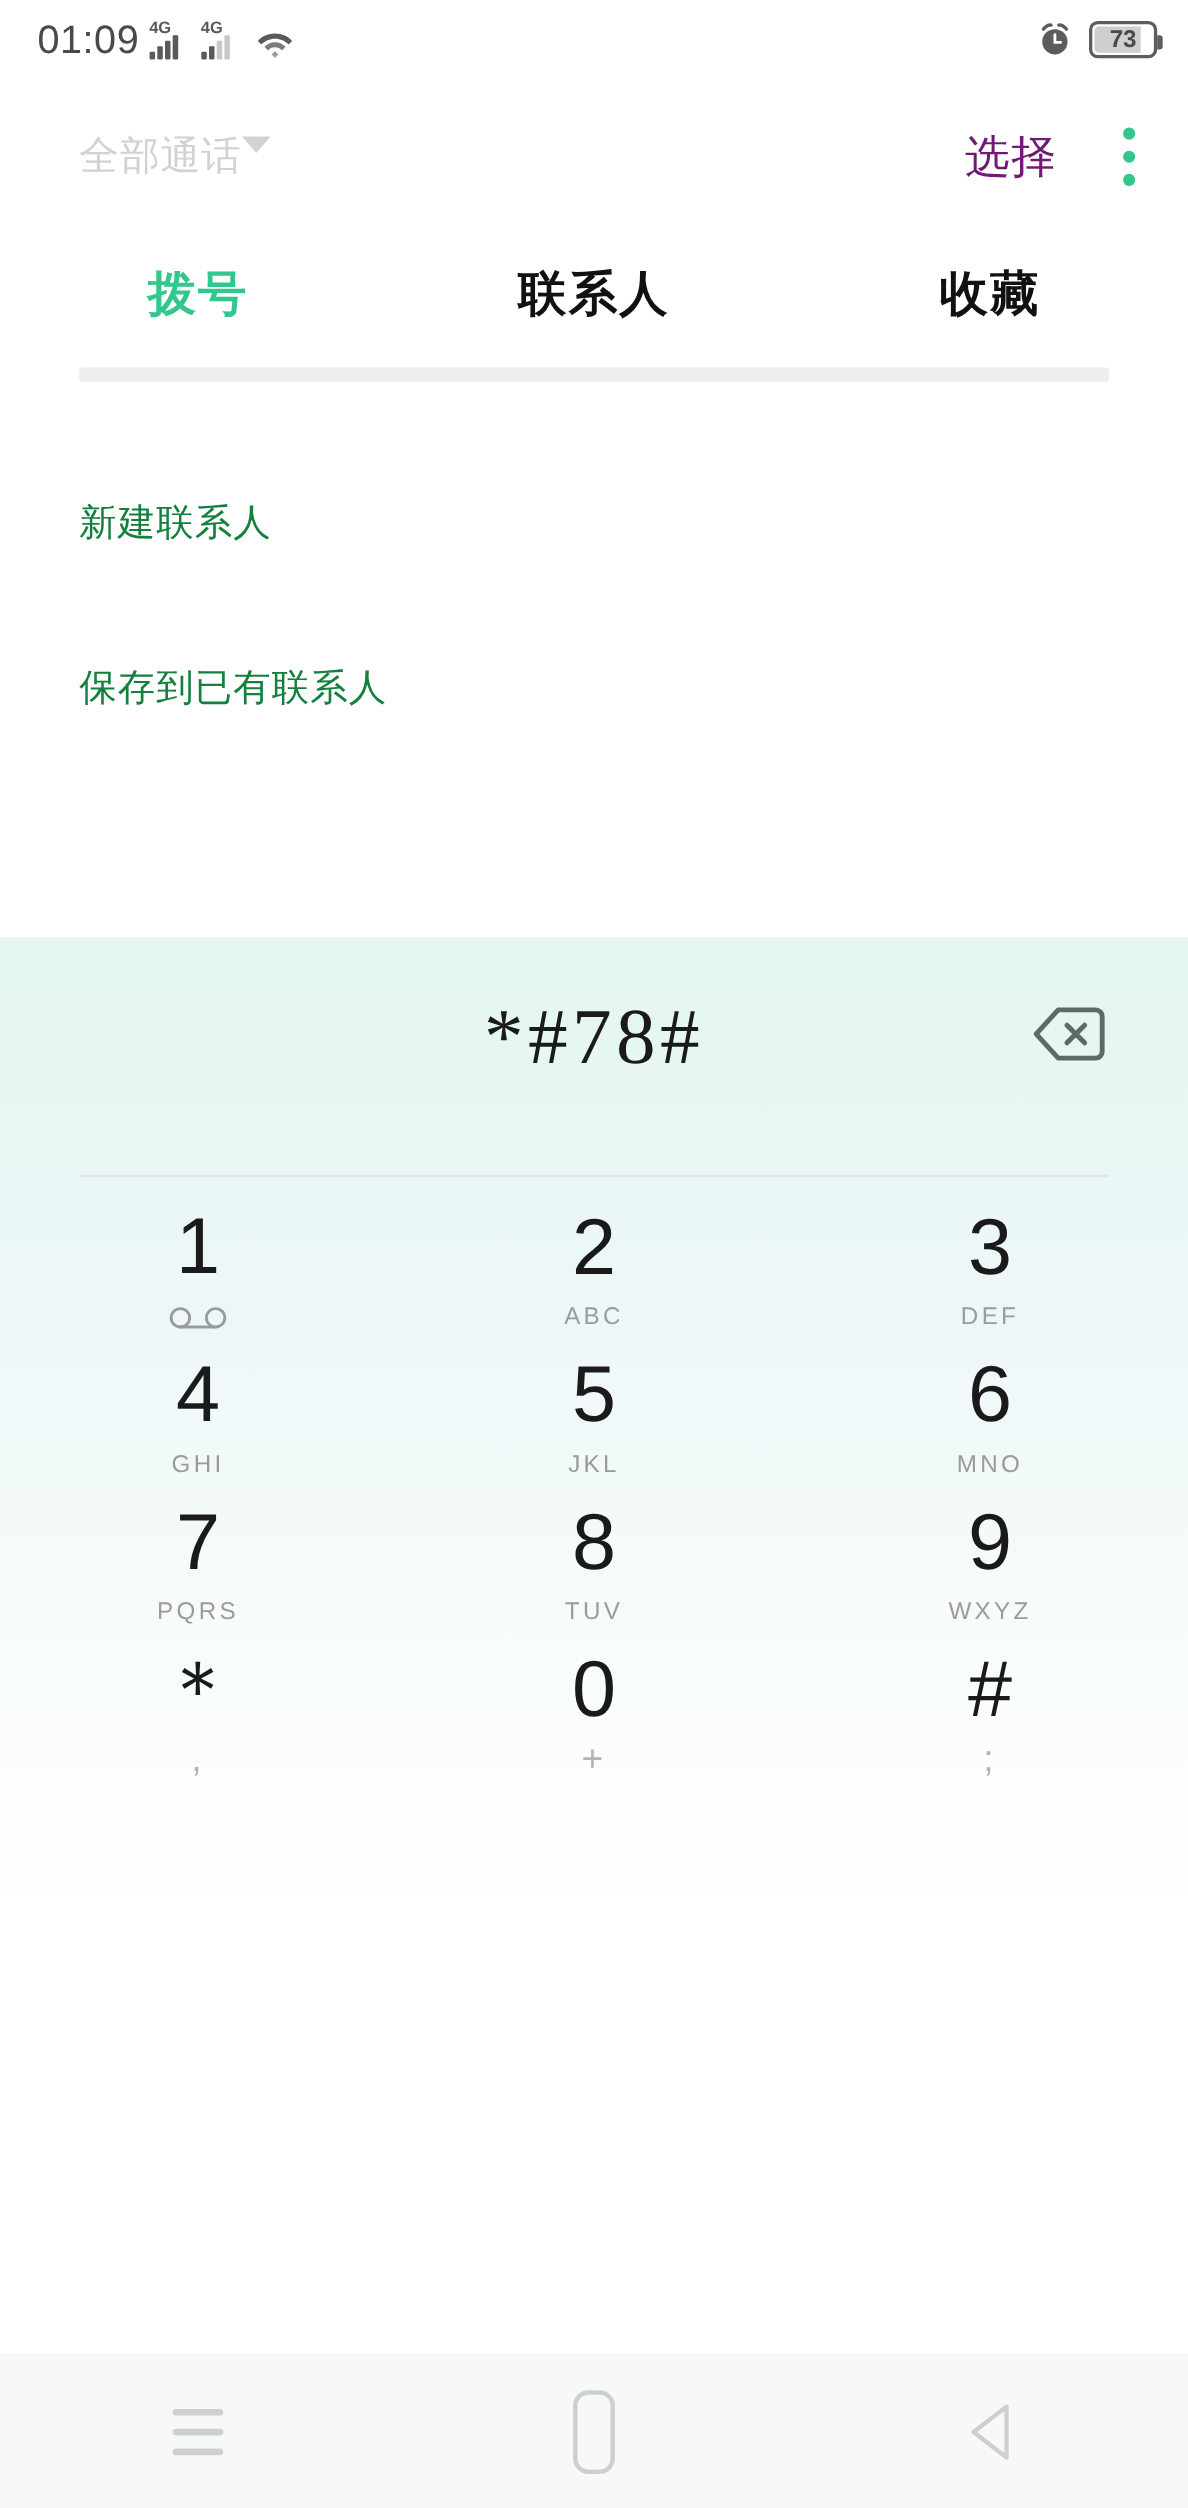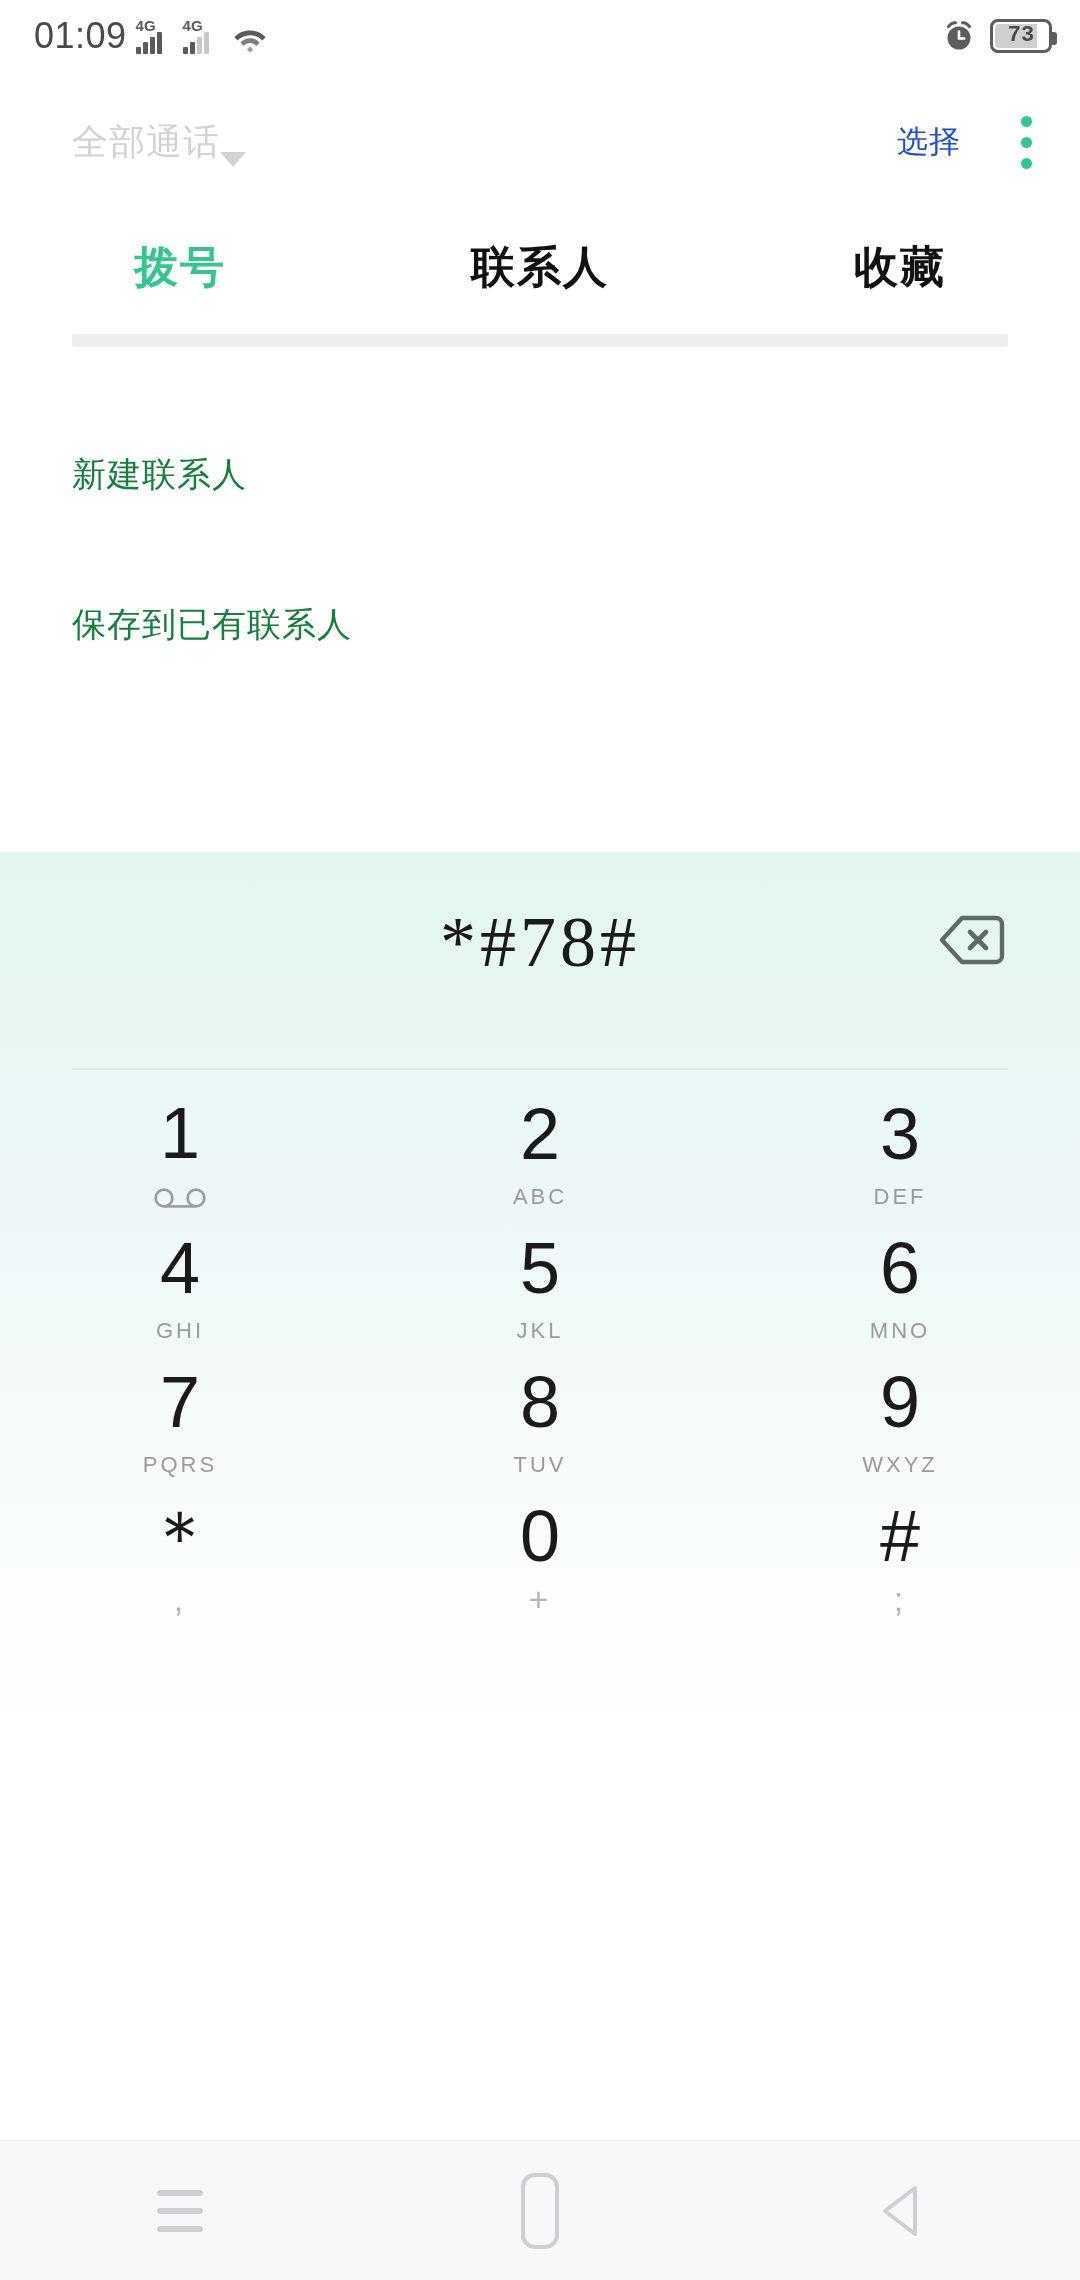--- a/index.html
+++ b/index.html
@@ -23,43 +23,43 @@
   .sig .g4 { position:absolute; top:-2px; left:0; font-size:15px; color:#5a5a5a; font-weight:700; line-height:1; }
   .sig .bars { position:absolute; bottom:0; left:0; display:flex; align-items:flex-end; gap:2px; height:22px; }
   .sig .bars i { display:block; width:5px; background:#5a5a5a; border-radius:1px; }
   .sig .bars i:nth-child(1){height:7px;}
   .sig .bars i:nth-child(2){height:12px;}
   .sig .bars i:nth-child(3){height:17px;}
   .sig .bars i:nth-child(4){height:22px;}
   .sig.weak .bars i:nth-child(3){background:#c8c8c8;}
   .sig.weak .bars i:nth-child(4){background:#c8c8c8;}
   .wifi { width:36px; height:30px; margin-left:2px; }
-  .sb-right { display:flex; align-items:center; gap:14px;font-family:Liberation Mono, monospace; }
+  .sb-right { display:flex; align-items:center; gap:14px; }
   .alarm { width:34px; height:34px; }
   .battery {
     position:relative; width:62px; height:34px; border:3px solid #5d5d5d;
     border-radius:8px; display:flex; align-items:center; justify-content:center;
   }
   .battery::after {
     content:""; position:absolute; right:-8px; top:10px; width:5px; height:13px;
     background:#5d5d5d; border-radius:0 3px 3px 0;
   }
   .battery .fill { position:absolute; left:2px; top:2px; bottom:2px; width:42px; background:#cfcfcf; border-radius:4px 0 0 4px;}
   .battery .txt { position:relative; font-size:22px; color:#4a4a4a; font-weight:600; line-height:1; }
 
   
   .toolbar {
     position:absolute; top:100px; left:0; width:1080px; height:84px;
     display:flex; align-items:center; padding:0 38px 0 72px;
   }
-  .filter { display:flex; align-items:flex-end; gap:0; }
+  .filter { display:flex; align-items:flex-start; gap:0; }
   .filter-label { font-size:36px; color:#d2d2d2; letter-spacing:1px; }
   .caret { width:0; height:0; border-left:13px solid transparent; border-right:13px solid transparent; border-top:15px solid #d2d2d2; margin-top:6px;}
   .tb-spacer { flex:1; }
-  .select-label { font-size:31px; color:#1d4ed8; letter-spacing:1px; margin-right:50px;}
+  .select-label { font-size:41px; color:#701a75; letter-spacing:1px; margin-right:50px;}
   .overflow { display:flex; flex-direction:column; gap:10px; align-items:center; padding:6px 10px;}
   .overflow span { display:block; width:11px; height:11px; border-radius:50%; background:#33c68d; }
 
   
   .tabs {
     position:absolute; top:212px; left:0; width:1080px; height:110px;
     display:flex; align-items:center;
   }
   .tab { flex:1; text-align:center; font-size:44px; font-weight:700; color:#111; letter-spacing:2px; }
   .tab.active { color:#33c68d; }

